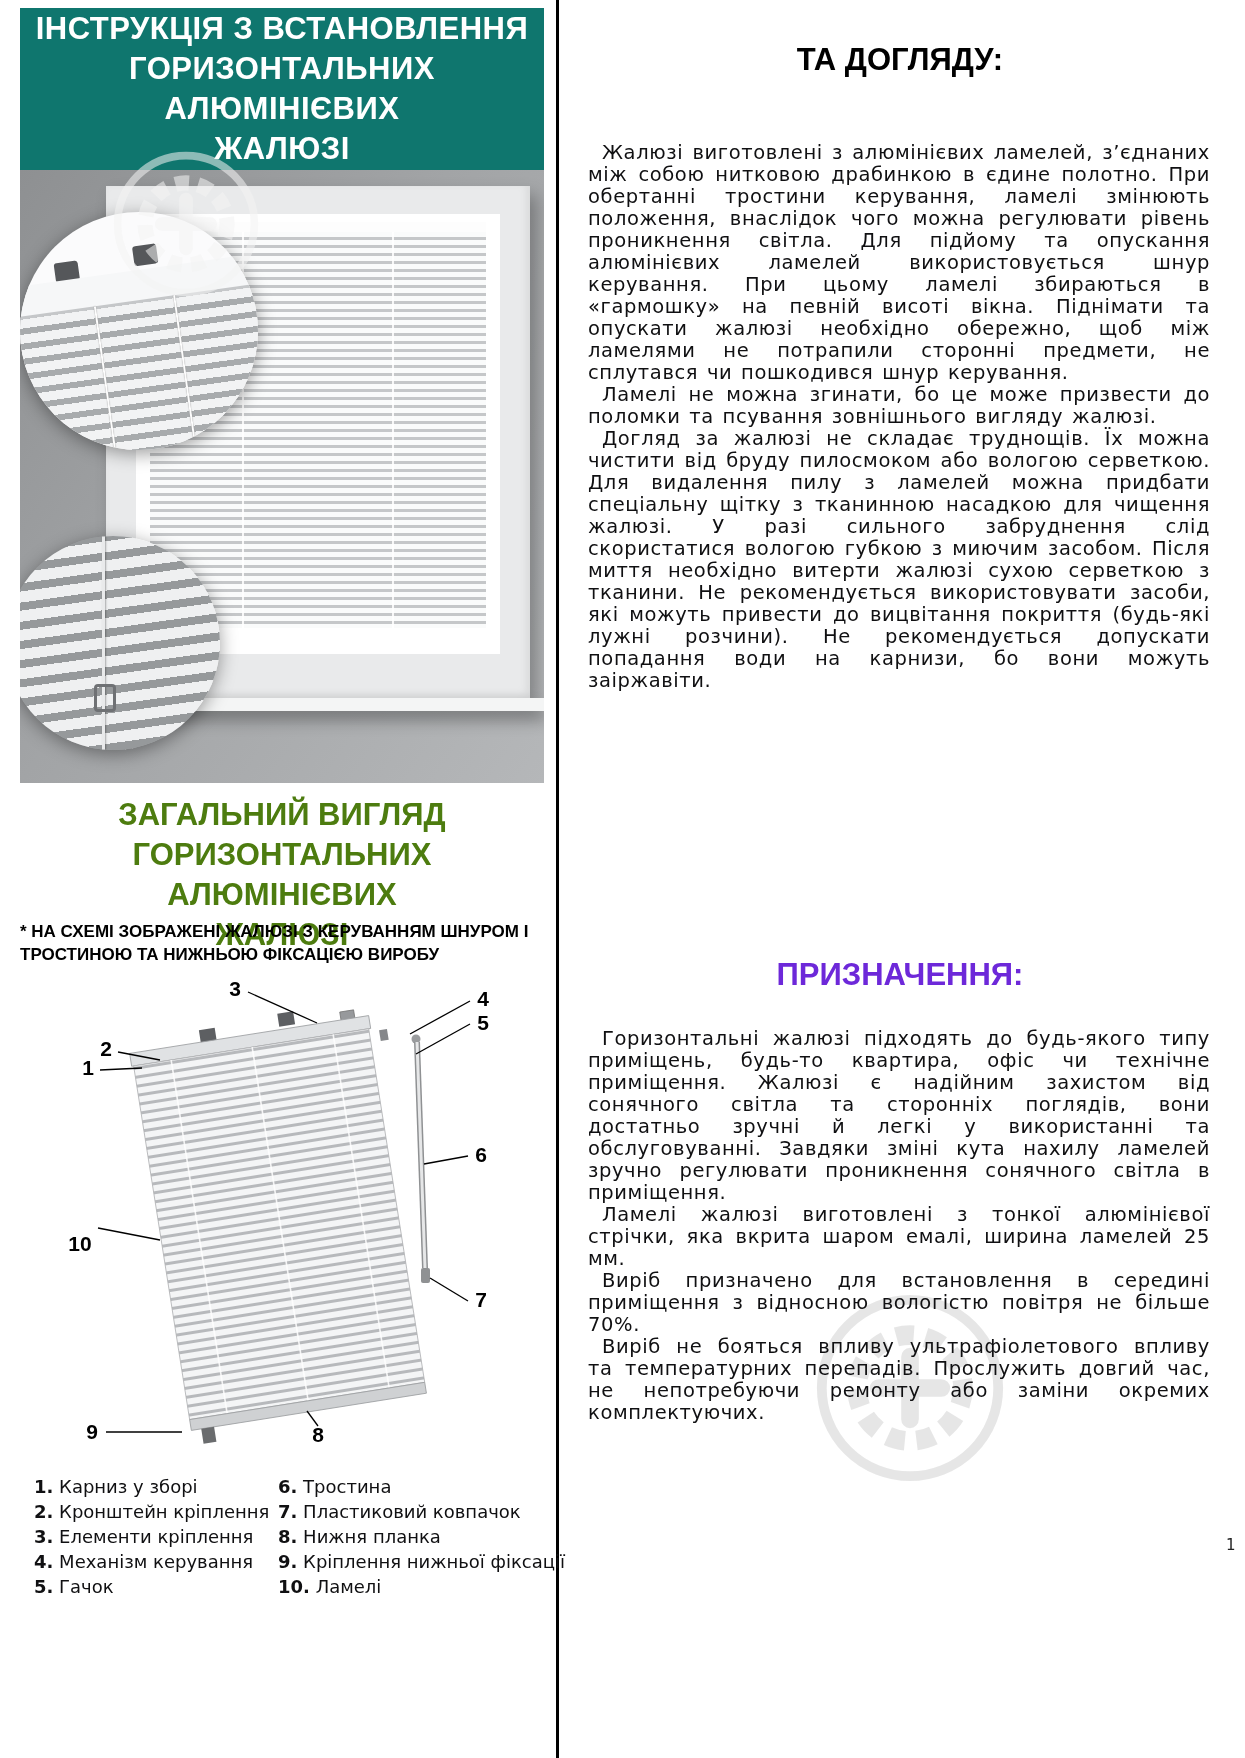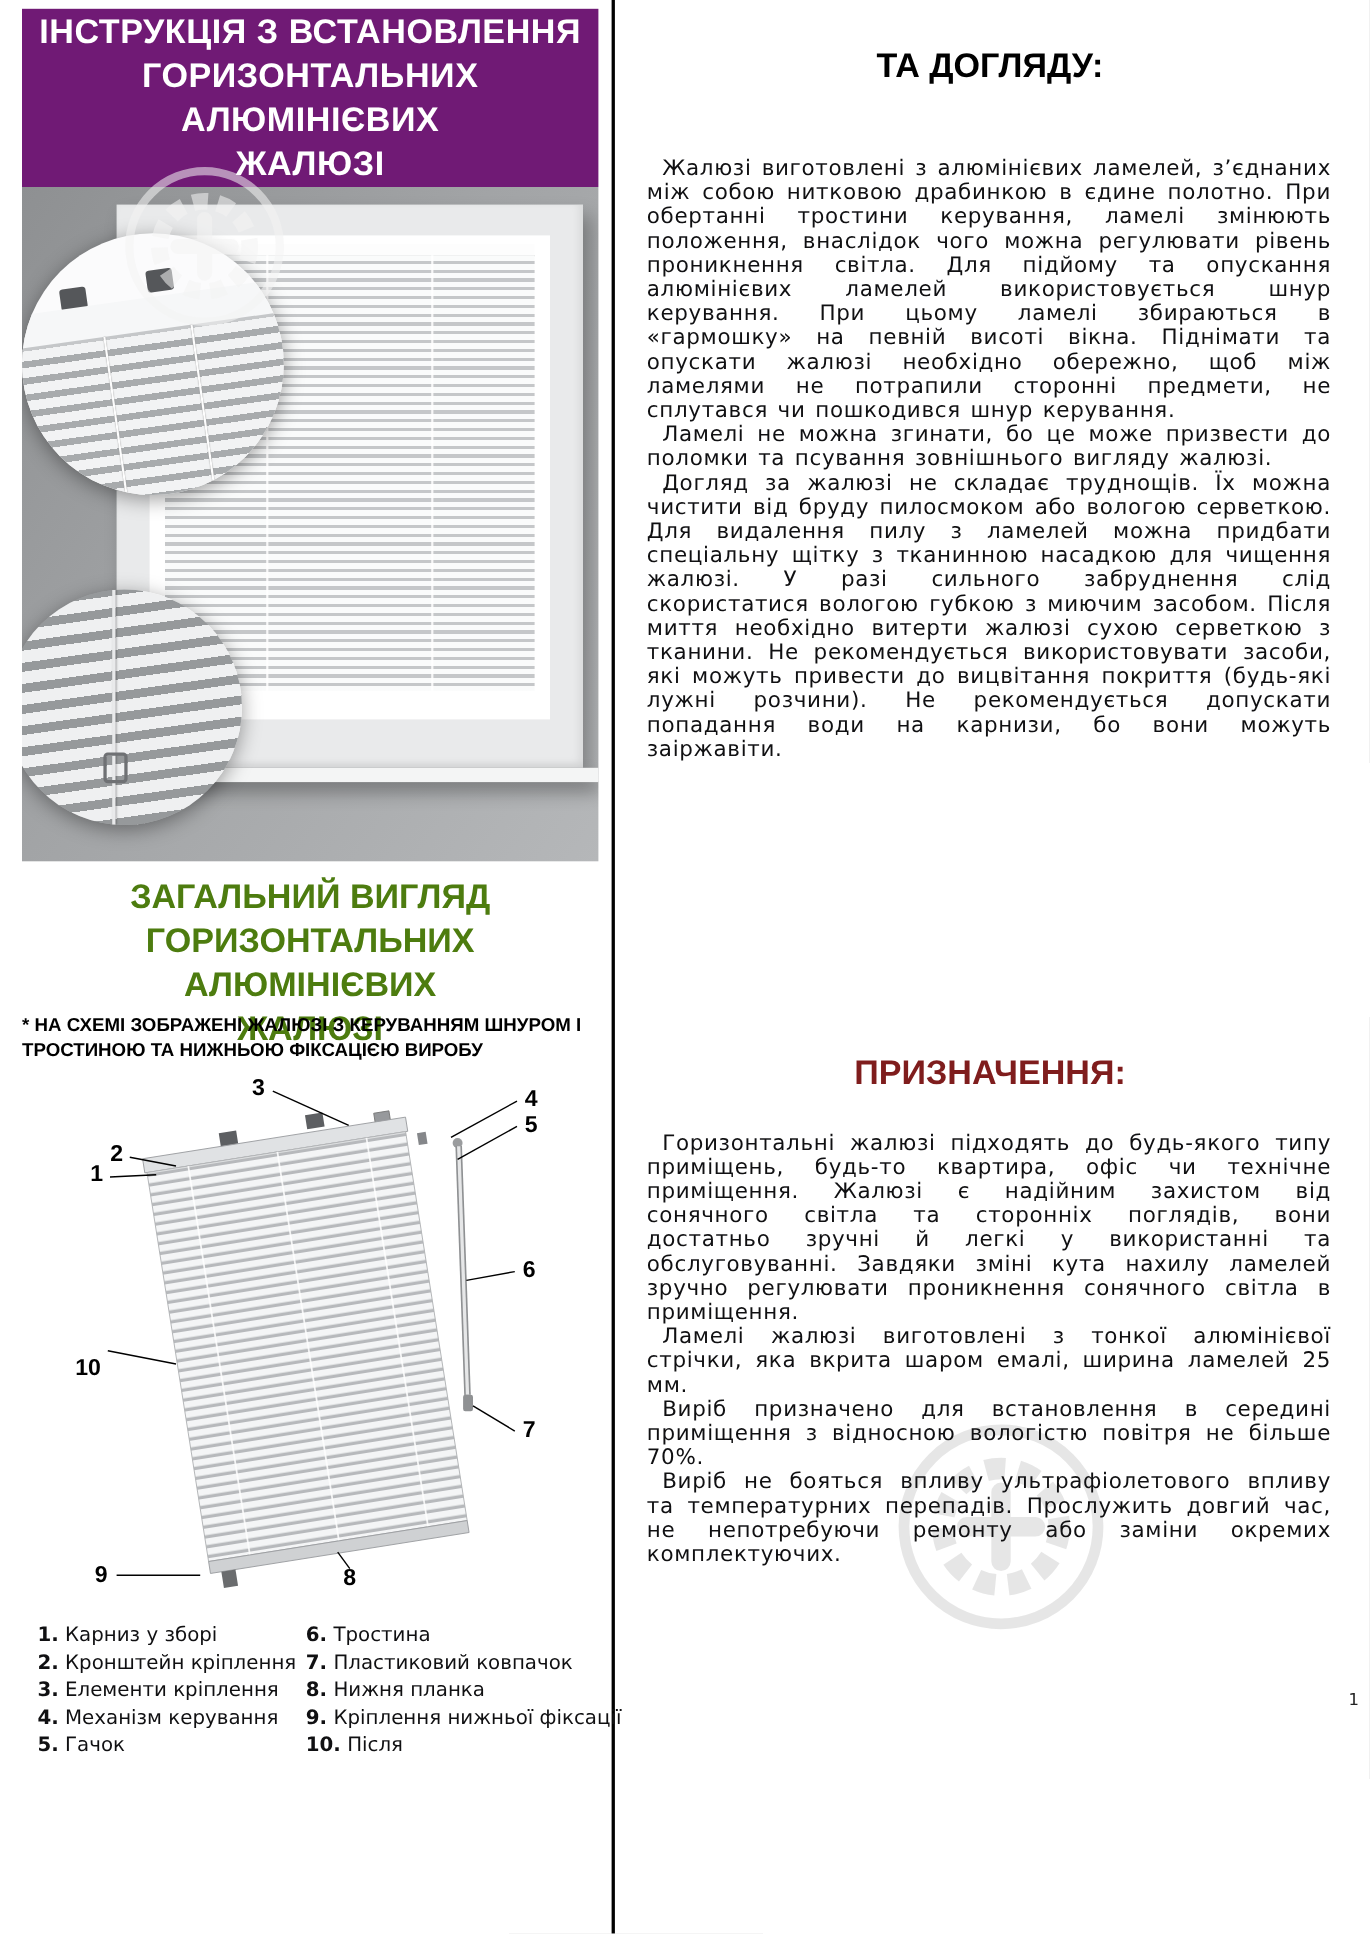--- a/index.html
+++ b/index.html
@@ -3,21 +3,21 @@
 <meta charset="utf-8">
 <style>
   html,body{margin:0;padding:0;background:#e5e5e5;}
   #page{position:relative;width:1245px;height:1758px;background:#ffffff;overflow:hidden;
         font-family:"DejaVu Sans",sans-serif;color:#101012;}
 
   
   .divider{position:absolute;left:556px;top:0;width:3px;height:1758px;background:#000;}
 
   
-  .header-box{position:absolute;left:20px;top:8px;width:524px;height:162px;background:#701a75;
+  .header-box{position:absolute;left:20px;top:8px;width:524px;height:162px;background:#0f766e;
       color:#fff;display:flex;flex-direction:column;justify-content:center;align-items:center;
       text-align:center;font-family:"Liberation Sans",sans-serif;font-weight:bold;
       font-size:31px;line-height:40px;letter-spacing:.5px;}
 
   .photo{position:absolute;left:20px;top:170px;width:524px;height:613px;overflow:hidden;
       background:linear-gradient(125deg,#8e9092 0%,#a2a4a6 45%,#b5b7b9 100%);}
   .p-recess{position:absolute;left:86px;top:16px;width:424px;height:512px;background:#e9eaeb;
       box-shadow:7px 9px 16px rgba(0,0,0,.28), inset -3px -3px 8px rgba(0,0,0,.08);}
   .p-frame{position:absolute;left:116px;top:44px;width:364px;height:440px;background:#ffffff;}
   .p-headrail{position:absolute;left:130px;top:52px;width:336px;height:10px;background:#fdfdfd;border-bottom:1px solid #b9bbbd;}
@@ -62,21 +62,21 @@
   .lc1{left:0;width:238px;} .lc2{left:244px;width:268px;}
   .legend-item{white-space:nowrap;}
   .lnum{font-weight:bold;}
 
   
   .care-title{position:absolute;left:590px;top:40px;width:620px;text-align:center;color:#000;
       font-family:"Liberation Sans",sans-serif;font-weight:bold;font-size:31px;line-height:39px;}
   .body-text{position:absolute;left:588px;top:142px;width:622px;font-size:19.5px;line-height:22px;
       text-align:justify;letter-spacing:.6px;word-spacing:2px;z-index:1;}
   .body-text p{margin:0;text-indent:14px;}
-  .purpose-title{position:absolute;left:590px;top:955px;width:620px;text-align:center;color:#7f1d1d;
+  .purpose-title{position:absolute;left:590px;top:955px;width:620px;text-align:center;color:#6d28d9;
       font-family:"Liberation Sans",sans-serif;font-weight:bold;font-size:31px;line-height:39px;}
   .purpose-text{top:1028px;}
   .page-num{position:absolute;left:1226px;top:1536px;font-size:15px;color:#222;}
 </style>
 </head>
 <body>
 
 <div id="page">
 
   <div class="divider"></div>
@@ -194,21 +194,21 @@
       <div class="legend-item"><span class="lnum">2.</span> <span>Кронштейн кріплення</span></div>
       <div class="legend-item"><span class="lnum">3.</span> <span>Елементи кріплення</span></div>
       <div class="legend-item"><span class="lnum">4.</span> <span>Механізм керування</span></div>
       <div class="legend-item"><span class="lnum">5.</span> <span>Гачок</span></div>
     </div>
     <div class="legend-col lc2">
       <div class="legend-item"><span class="lnum">6.</span> <span>Тростина</span></div>
       <div class="legend-item"><span class="lnum">7.</span> <span>Пластиковий ковпачок</span></div>
       <div class="legend-item"><span class="lnum">8.</span> <span>Нижня планка</span></div>
       <div class="legend-item"><span class="lnum">9.</span> <span>Кріплення нижньої фіксації</span></div>
-      <div class="legend-item"><span class="lnum">10.</span> <span>Після</span></div>
+      <div class="legend-item"><span class="lnum">10.</span> <span>Ламелі</span></div>
     </div>
   </div>
 
   <div class="care-title">
     <div>ТА ДОГЛЯДУ:</div>
   </div>
 
   <div class="body-text">
     <p>Жалюзі виготовлені з алюмінієвих ламелей, з’єднаних між собою нитковою драбинкою в єдине полотно. При обертанні тростини керування, ламелі змінюють положення, внаслідок чого можна регулювати рівень проникнення світла. Для підйому та опускання алюмінієвих ламелей використовується шнур керування. При цьому ламелі збираються в «гармошку» на певній висоті вікна. Піднімати та опускати жалюзі необхідно обережно, щоб між ламелями не потрапили сторонні предмети, не сплутався чи пошкодився шнур керування.</p>
     <p>Ламелі не можна згинати, бо це може призвести до поломки та псування зовнішнього вигляду жалюзі.</p>

